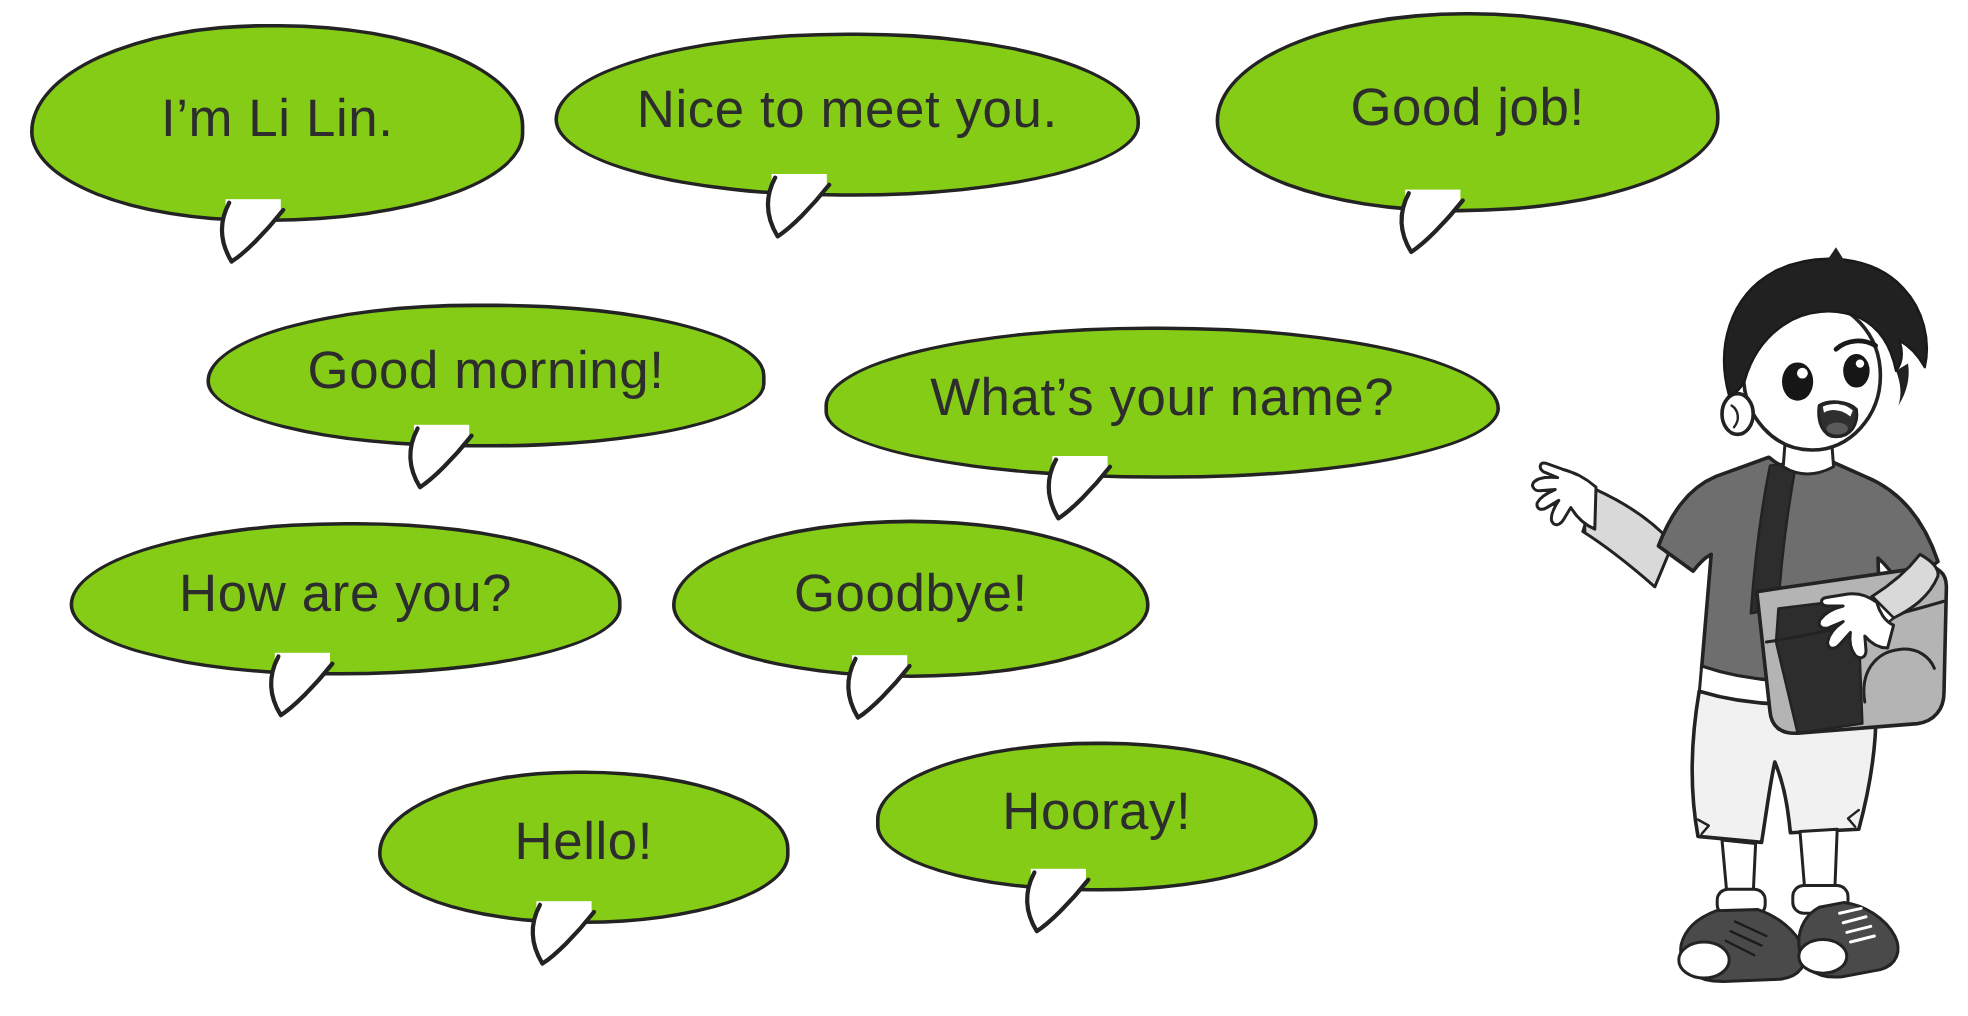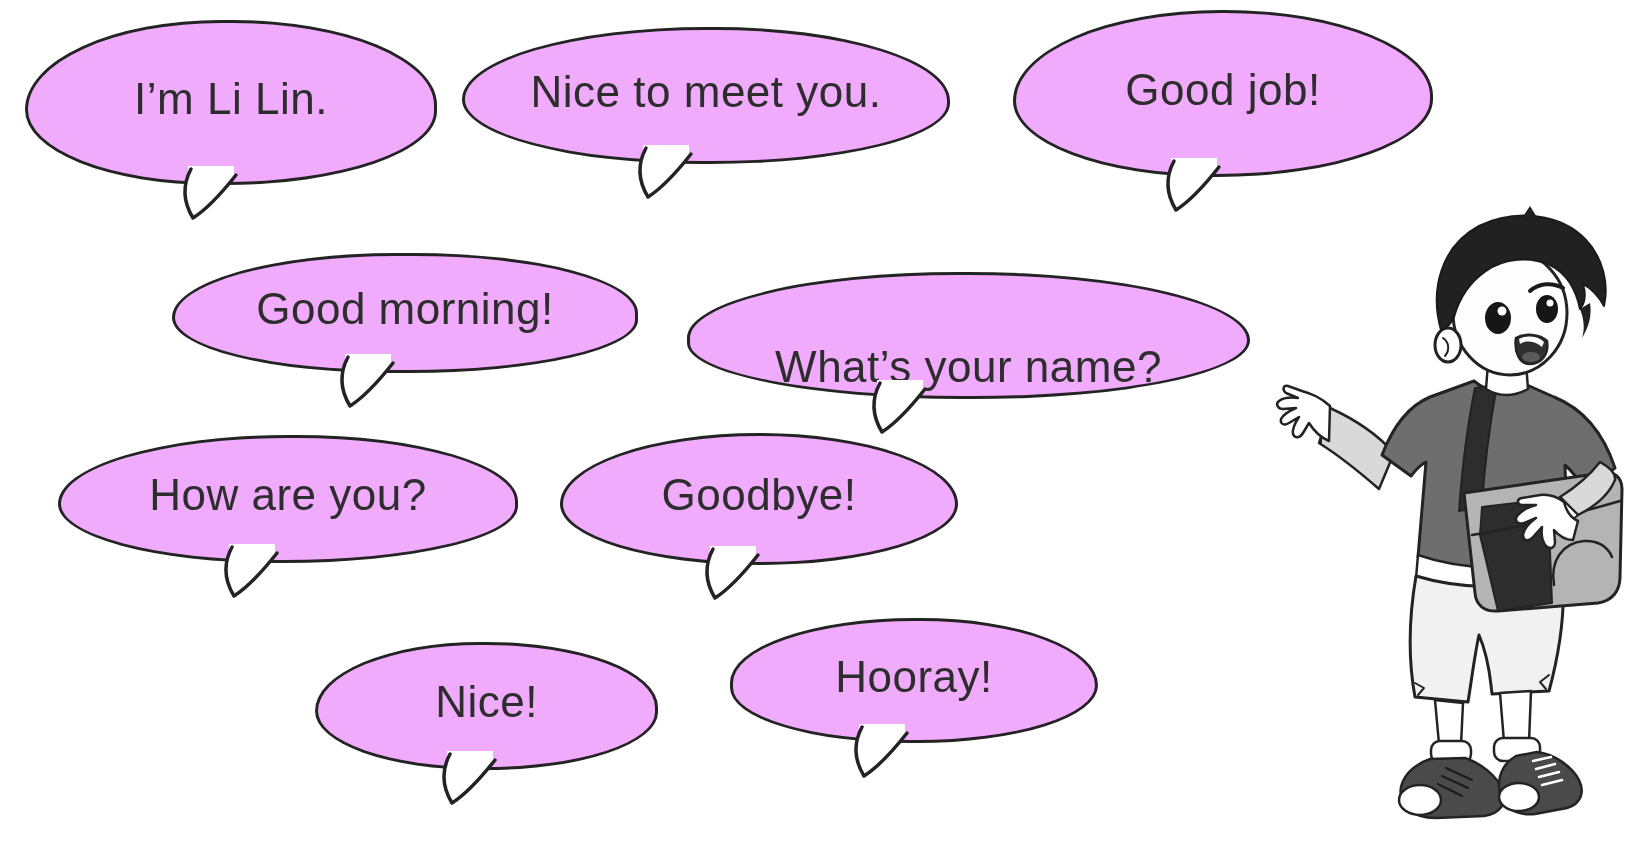--- a/index.html
+++ b/index.html
@@ -6,21 +6,21 @@
   #stage {
     position: relative;
     width: 1640px;
     height: 847px;
     background: #ffffff;
     overflow: hidden;
     font-family: "Liberation Sans", "DejaVu Sans", sans-serif;
   }
   .bubble {
     position: absolute;
-    background: #f0abfc;
+    background: #84cc16;
     border: 3.5px solid #232323;
     display: flex;
     align-items: center;
     justify-content: center;
     box-sizing: border-box;
     z-index: 2;
   }
   .bubble .txt {
     color: #2d2d2d;
     font-size: 44px;
@@ -35,21 +35,21 @@
     left: 34%;
     bottom: -42px;
     overflow: visible;
     z-index: 3;
   }
   
   .b1 { left: 25px;   top: 20px;  width: 412px; height: 165px; border-radius: 49% 51% 53% 47% / 56% 53% 46% 47%; }
   .b2 { left: 462px;  top: 27px;  width: 488px; height: 137px; border-radius: 51% 49% 50% 50% / 54% 55% 45% 48%; }
   .b3 { left: 1013px; top: 10px;  width: 420px; height: 167px; border-radius: 50% 50% 52% 48% / 55% 52% 47% 46%; }
   .b4 { left: 172px;  top: 253px; width: 466px; height: 120px; border-radius: 50% 50% 51% 49% / 56% 52% 46% 48%; }
-  .b5 { left: 687px;  top: 272px; width: 563px; height: 127px; border-radius: 49% 51% 50% 50% / 53% 55% 47% 45%; align-items: flex-end; }
+  .b5 { left: 687px;  top: 272px; width: 563px; height: 127px; border-radius: 49% 51% 50% 50% / 53% 55% 47% 45%; }
   .b6 { left: 58px;   top: 435px; width: 460px; height: 128px; border-radius: 51% 49% 52% 48% / 55% 53% 45% 47%; text-align: right; }
   .b7 { left: 560px;  top: 433px; width: 398px; height: 132px; border-radius: 50% 50% 50% 50% / 54% 54% 46% 46%; }
   .b8 { left: 315px;  top: 642px; width: 343px; height: 128px; border-radius: 49% 51% 51% 49% / 55% 52% 46% 47%; }
   .b9 { left: 730px;  top: 618px; width: 368px; height: 125px; border-radius: 51% 49% 50% 50% / 53% 55% 47% 45%; }
   .b5 .tail, .b9 .tail { left: 31%; }
   .b1 .tail { left: 36%; }
   #boy {
     position: absolute;
     left: 1232px;
     top: 205px;
@@ -113,21 +113,21 @@
 
   <div class="bubble b7">
     <span class="txt">Goodbye!</span>
     <svg class="tail" viewBox="0 0 66 58">
       <rect x="14" y="0" width="46" height="13" fill="#ffffff"></rect>
       <path d="M17,3 C9,18 8,34 19,52 C30,45 47,28 62,9" fill="#ffffff" stroke="#232323" stroke-width="3.5" stroke-linecap="round" stroke-linejoin="round"></path>
     </svg>
   </div>
 
   <div class="bubble b8">
-    <span class="txt">Nice!</span>
+    <span class="txt">Hello!</span>
     <svg class="tail" viewBox="0 0 66 58">
       <rect x="14" y="0" width="46" height="13" fill="#ffffff"></rect>
       <path d="M17,3 C9,18 8,34 19,52 C30,45 47,28 62,9" fill="#ffffff" stroke="#232323" stroke-width="3.5" stroke-linecap="round" stroke-linejoin="round"></path>
     </svg>
   </div>
 
   <div class="bubble b9">
     <span class="txt">Hooray!</span>
     <svg class="tail" viewBox="0 0 66 58">
       <rect x="14" y="0" width="46" height="13" fill="#ffffff"></rect>

